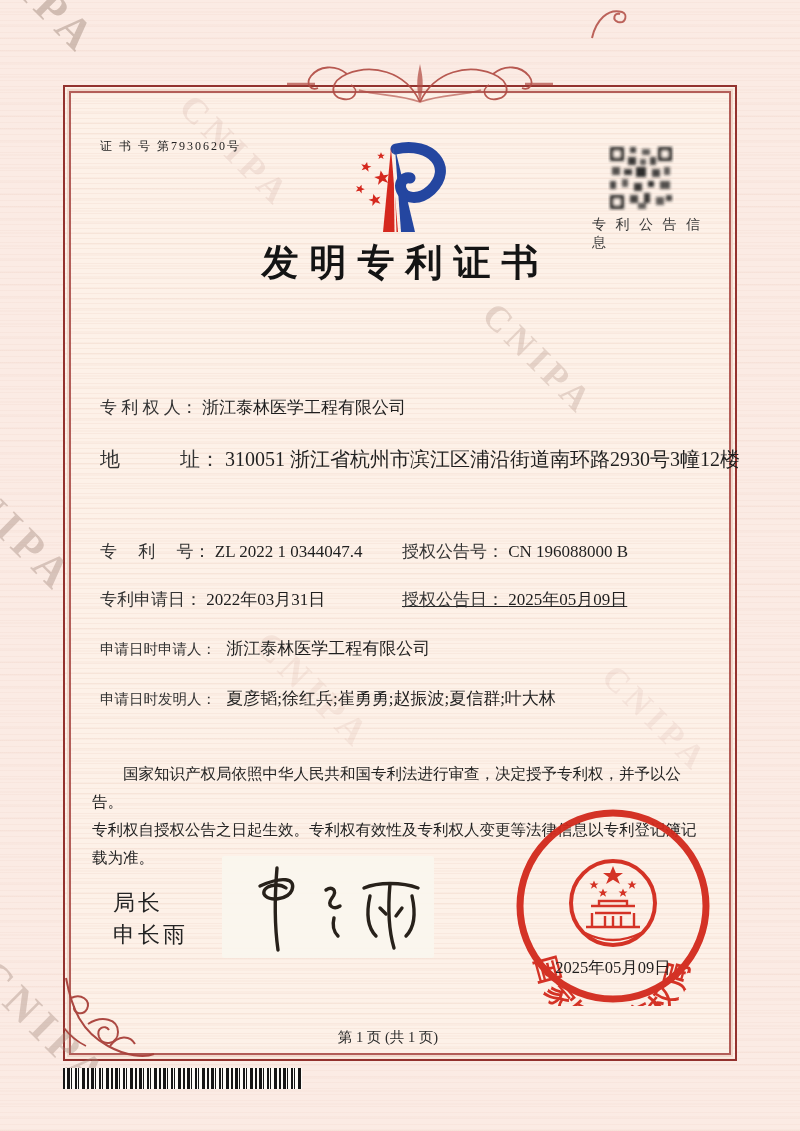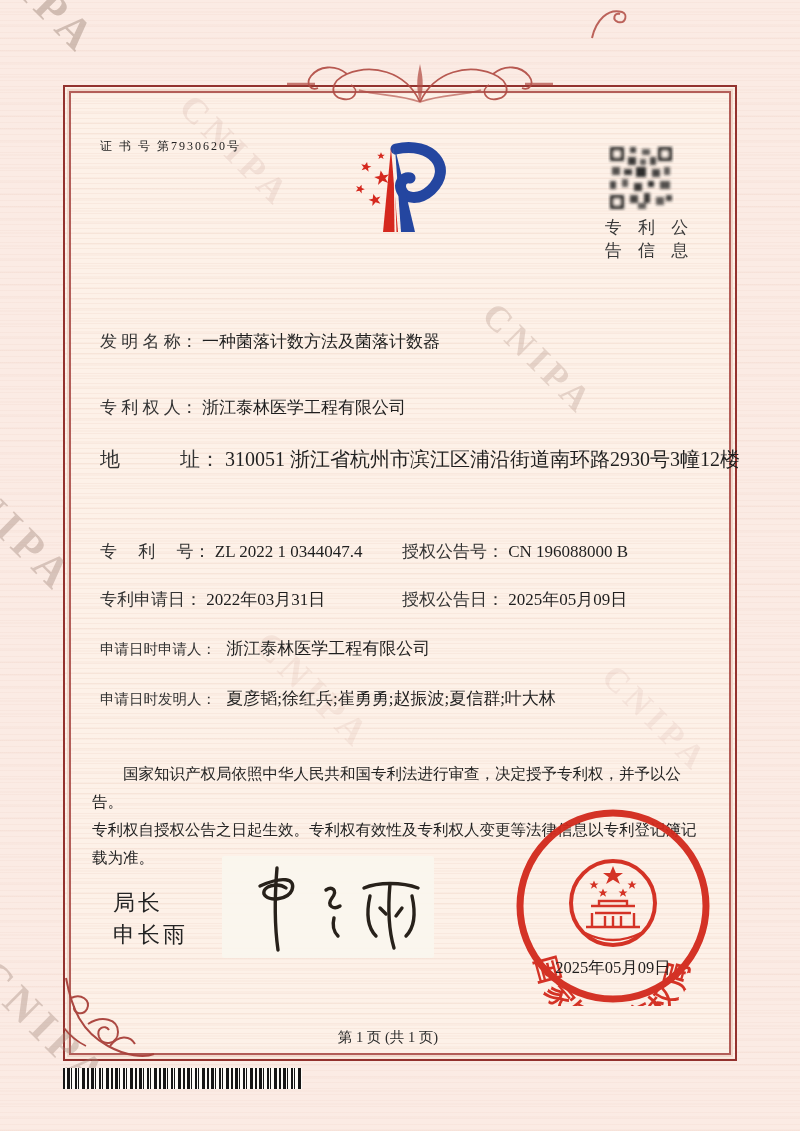--- a/index.html
+++ b/index.html
@@ -25,21 +25,21 @@
     border:2px solid #93322e;
     background:
       repeating-linear-gradient(0deg, rgba(213,156,132,0.10) 0 1px, rgba(255,255,255,0) 1px 5px),
       repeating-linear-gradient(0deg, rgba(213,156,132,0.06) 0 2px, rgba(255,255,255,0) 2px 11px),
       #fdf1e8;
   }
   .frame::before{content:"";position:absolute;inset:2px;border:2px solid #f1d8cb;pointer-events:none;}
   .frame::after{content:"";position:absolute;inset:4px;border:2px solid #a03a34;opacity:.8;pointer-events:none;}
   .content{position:absolute;inset:0;z-index:4;}
   .cert-no{left:100px;top:138px;font-size:12px;letter-spacing:2px;color:#222;}
-  .qr-caption{left:592px;top:216px;width:112px;text-align:center;font-size:17px;letter-spacing:3px;color:#3a3a3a;font-family:Liberation Mono, monospace;}
+  .qr-caption{left:592px;top:216px;width:112px;text-align:left;font-size:14px;letter-spacing:3px;color:#3a3a3a;}
   .title{left:0;right:0;top:238px;text-align:center;font-size:37px;font-weight:bold;
          letter-spacing:11px;color:#141414;text-indent:11px;}
   .row{white-space:nowrap;font-size:17px;color:#262626;}
   .row .lab{color:#333;}
   .row .val{color:#1f1f1f;}
   .lab-sm{font-size:14.5px;}
   .decl{left:92px;top:760px;width:618px;font-size:15.5px;line-height:28px;color:#242424;}
   .decl .l1{text-indent:31px;}
   .signoff{font-family:"Liberation Sans","DejaVu Sans",sans-serif;font-size:22px;
            letter-spacing:3px;color:#242424;}
@@ -147,46 +147,43 @@
         <rect x="52" y="36" width="10" height="8" opacity=".75"></rect>
         <rect x="22" y="50" width="8" height="8" opacity=".8"></rect>
           <rect x="36" y="48" width="6" height="10" opacity=".85"></rect>
         <rect x="48" y="52" width="8" height="8" opacity=".7"></rect>
           <rect x="58" y="50" width="6" height="6" opacity=".8"></rect>
         <rect x="30" y="58" width="8" height="6" opacity=".7"></rect>
       </g>
     </svg>
     <div class="abs qr-caption">专 利 公 告 信 息</div>
 
-
-    <div class="abs row" style="left:100px;top:330px;">
-      <span class="lab">发 明 名 称：</span>
-      <span class="val">一种菌落计数方法及菌落计数器</span>
-    </div>
+    <div class="abs title">发明专利证书</div>
+
     <div class="abs row" style="left:100px;top:396px;">
       <span class="lab">专 利 权 人：</span>
       <span class="val">浙江泰林医学工程有限公司</span>
     </div>
     <div class="abs row" style="left:100px;top:446px;font-size:20px;">
       <span class="lab">地　　　址：</span>
       <span class="val">310051 浙江省杭州市滨江区浦沿街道南环路2930号3幢12楼</span>
     </div>
     <div class="abs row" style="left:100px;top:540px;">
       <span class="lab">专　 利　 号：</span>
       <span class="val">ZL 2022 1 0344047.4</span>
     </div>
     <div class="abs row" style="left:402px;top:540px;">
       <span class="lab">授权公告号：</span>
       <span class="val">CN 196088000 B</span>
     </div>
     <div class="abs row" style="left:100px;top:588px;">
       <span class="lab">专利申请日：</span>
       <span class="val">2022年03月31日</span>
     </div>
-    <div class="abs row" style="left:402px;top:588px;">
+    <div class="abs row" style="left:402px;top:588px;text-decoration:underline;">
       <span class="lab">授权公告日：</span>
       <span class="val">2025年05月09日</span>
     </div>
     <div class="abs row" style="left:100px;top:637px;">
       <span class="lab lab-sm">申请日时申请人：</span>
       <span class="val" style="margin-left:6px;">浙江泰林医学工程有限公司</span>
     </div>
     <div class="abs row" style="left:100px;top:687px;">
       <span class="lab lab-sm">申请日时发明人：</span>
       <span class="val" style="margin-left:6px;">夏彦韬;徐红兵;崔勇勇;赵振波;夏信群;叶大林</span>

